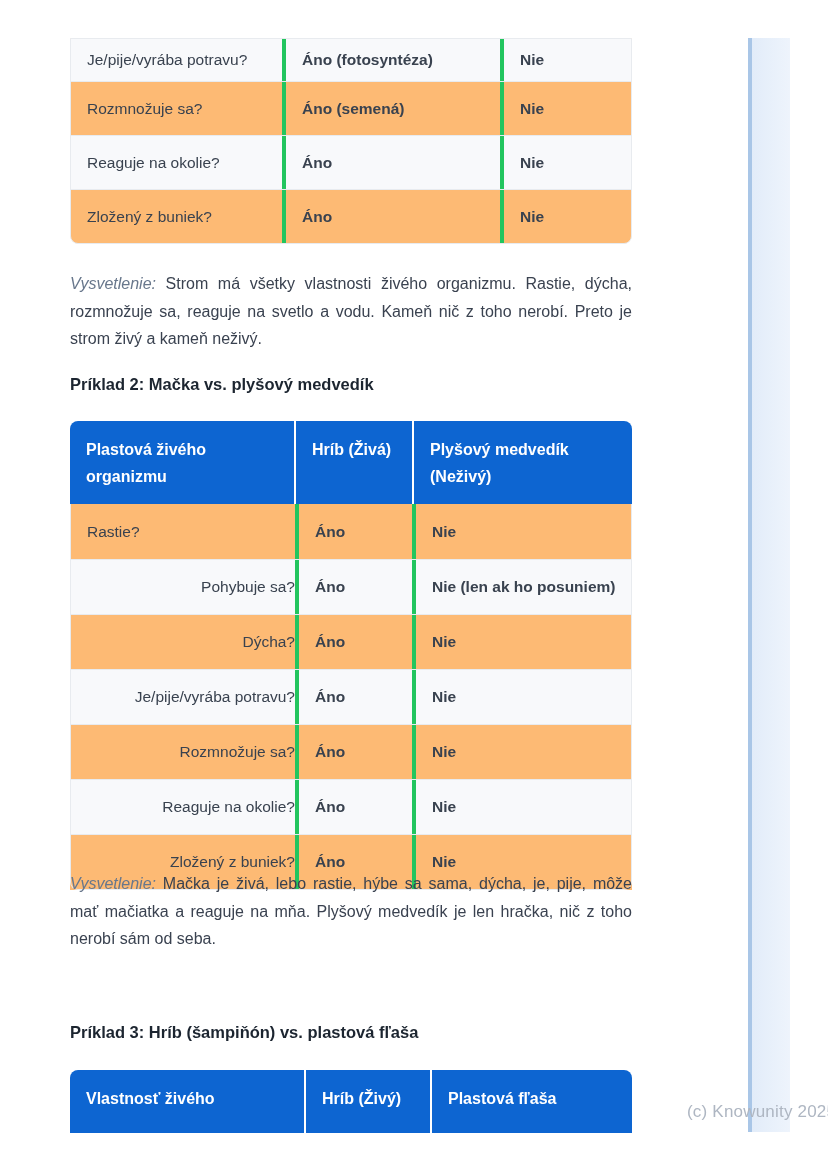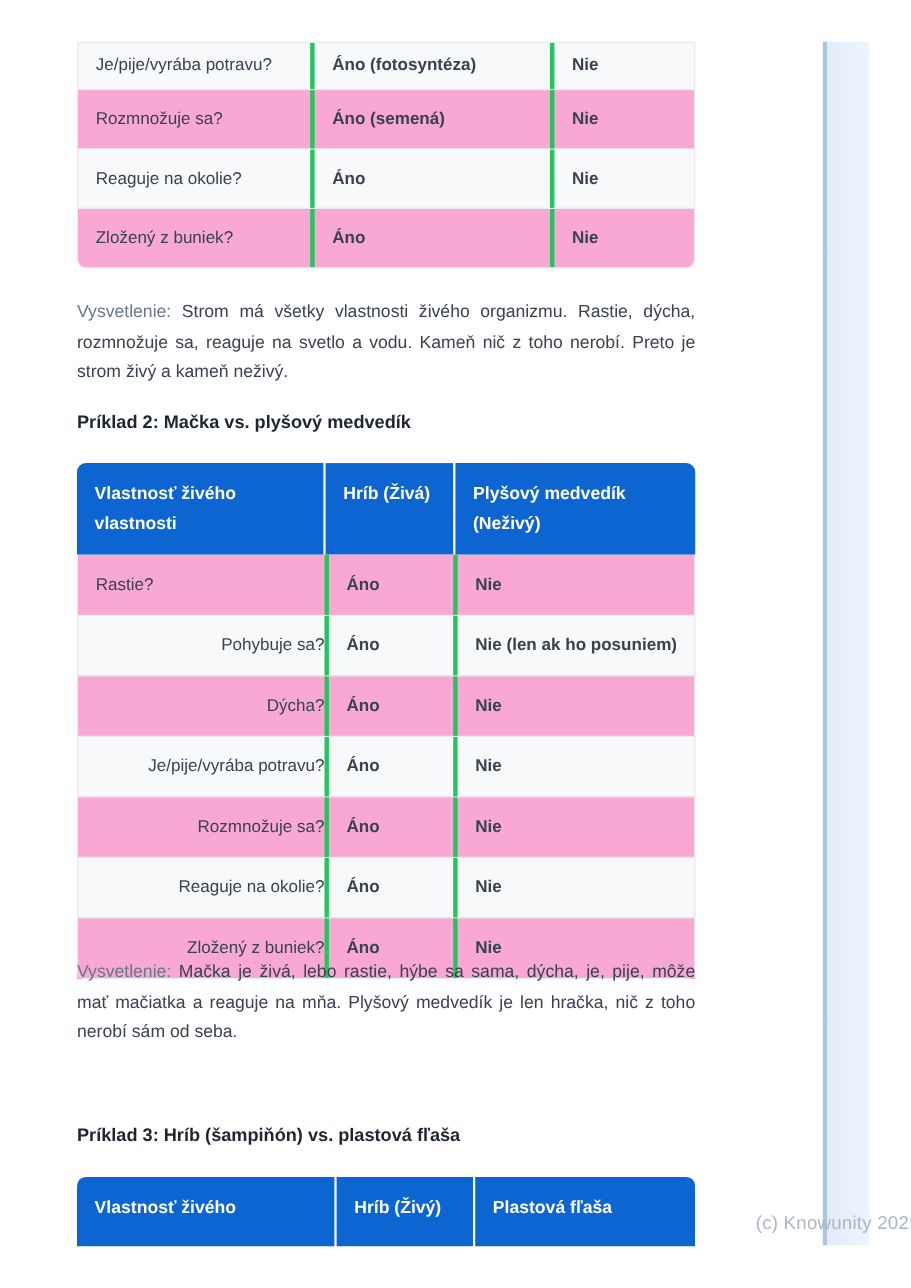--- a/index.html
+++ b/index.html
@@ -3,21 +3,21 @@
 <meta charset="utf-8">
 <style>
   * { margin:0; padding:0; box-sizing:border-box; }
   html,body { background:#ffffff; }
   .page {
     position:relative; width:828px; height:1171px; background:#ffffff;
     font-family:"Liberation Sans", sans-serif; color:#3a4250; overflow:hidden;
   }
 
   
-  .tbl { position:absolute; left:70px; width:562px; background:#f9a8d4; }
+  .tbl { position:absolute; left:70px; width:562px; background:#fdba74; }
   .trow { display:grid; align-items:center; }
   .cell {
     font-size:15.5px; color:#39424f; padding-left:16px; white-space:nowrap;
     line-height:22px;
   }
   .cell + .cell { border-left:4px solid #22c55e; height:100%; display:flex; align-items:center;font-weight:bold; }
   .shade { background:#f8f9fb; }
 
   
   .t1 { top:38px; border:1px solid #e8ebef; border-radius:0 0 8px 8px; overflow:hidden; }
@@ -43,21 +43,21 @@
 
   .t3 { top:1070px; height:63px; overflow:hidden; }
   .t3 .thead { grid-template-columns:234px 124px 200px; }
   .t3 .thead .hcell { min-height:82px; }
 
   
   .para {
     position:absolute; left:70px; width:562px; font-size:16px; line-height:27.5px;
     color:#3a4250; text-align:justify;
   }
-  .para .vys { color:#68778c; }
+  .para .vys { font-style:italic; color:#68778c; }
   .p1 { top:270px; }
   .p2 { top:870px; }
 
   .hdg {
     position:absolute; left:70px; width:562px; font-size:16.5px; font-weight:bold;
     color:#1c2530; line-height:22px;
   }
   .h2 { top:373px; }
   .h3 { top:1021px; }
 
@@ -100,21 +100,21 @@
       <div class="cell">Nie</div>
     </div>
   </div>
 
   <p class="para p1"><span class="vys">Vysvetlenie:</span> <span>Strom má všetky vlastnosti živého organizmu. Rastie, dýcha, rozmnožuje sa, reaguje na svetlo a vodu. Kameň nič z toho nerobí. Preto je strom živý a kameň neživý.</span></p>
 
   <div class="hdg h2">Príklad 2: Mačka vs. plyšový medvedík</div>
 
   <div class="tbl t2">
     <div class="thead">
-      <div class="hcell">Vlastnosť živého vlastnosti</div>
+      <div class="hcell">Plastová živého organizmu</div>
       <div class="hcell">Hríb (Živá)</div>
       <div class="hcell">Plyšový medvedík (Neživý)</div>
     </div>
     <div class="tbody">
       <div class="trow">
         <div class="cell">Rastie?</div>
         <div class="cell">Áno</div>
         <div class="cell">Nie</div>
       </div>
       <div class="trow shade">

